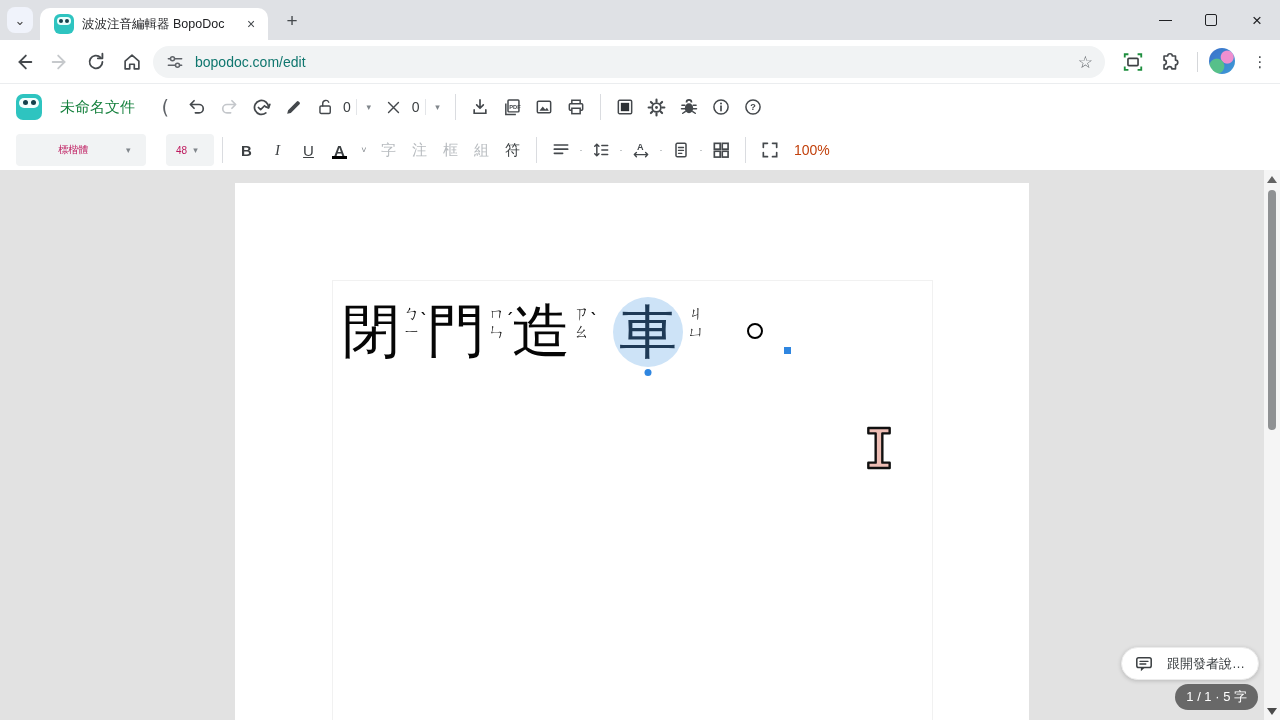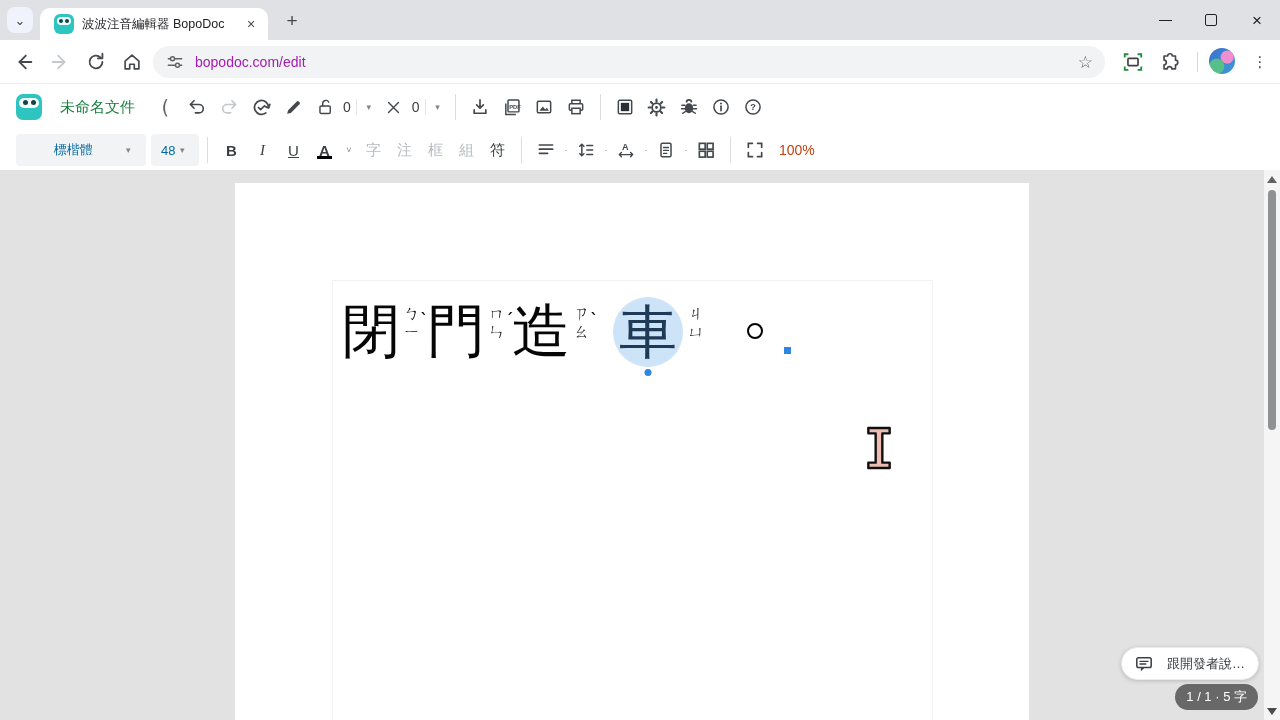--- a/index.html
+++ b/index.html
@@ -33,21 +33,21 @@
   .win-close-glyph { font-size:17px; line-height:1; }
 
   
   .addressbar { position:absolute; left:0; top:40px; width:1280px; height:44px; background:#fff;
     border-bottom:1px solid #ebedef; }
   .navbtn { position:absolute; top:51px; width:24px; height:24px; display:flex; align-items:center;
     justify-content:center; cursor:pointer; }
   .addressbar .navbtn { top:10px; }
   .urlpill { position:absolute; left:153px; top:6px; width:952px; height:32px; background:#f1f3f4;
     border-radius:16px; display:flex; align-items:center; padding:0 12px; cursor:text; }
-  .url-text { font-size:14px; color:#a21caf; margin-left:10px; flex:1 1 auto; }
+  .url-text { font-size:14px; color:#0f766e; margin-left:10px; flex:1 1 auto; }
   .star { font-size:17px; color:#5f6368; cursor:pointer; }
   .chrome-sep { position:absolute; left:1197px; top:12px; width:1px; height:20px; background:#d5d7da; }
   .avatar { position:absolute; left:1209px; top:8px; width:26px; height:26px; border-radius:50%;
     cursor:pointer;
     background:
       radial-gradient(circle at 30% 70%, #57c08a 0 7px, transparent 8px),
       radial-gradient(circle at 70% 35%, #ef8fd0 0 6px, transparent 7px),
       linear-gradient(135deg,#3b71ca,#3e9ad6); }
   .kebab { position:absolute; left:1250px; top:9px; width:20px; height:26px; display:flex;
     align-items:center; justify-content:center; color:#45494d; font-size:15px; letter-spacing:0;
@@ -73,22 +73,22 @@
   .cnt { font-size:14px; color:#3c4043; margin:0 2px; }
   .mini-sep { width:1px; height:16px; background:#e3e5e8; margin:0 3px; }
   .dd-arrow { font-size:9px; color:#80868b; width:18px; text-align:center; cursor:pointer; }
   .big-sep { width:1px; height:26px; background:#dadce0; margin:0 8px; }
   .disabled { color:#c4c7cb !important; }
   .disabled svg * { stroke:#c4c7cb !important; fill:none; }
 
   .selbox { height:32px; background:#f1f3f4; border-radius:4px; display:flex; align-items:center;
     justify-content:space-between; padding:0 10px; cursor:pointer; }
   .fontbox { width:130px; margin-left:16px; }
-  .sizebox { width:48px; margin-left:5px;justify-content:space-between; }
-  .selbox .val { font-size:13px; color:#0369a1; }
+  .sizebox { width:48px; margin-left:20px;justify-content:space-between; }
+  .selbox .val { font-size:10px; color:#be185d; }
   .fontbox .val { width:100%; text-align:center; }
   .fmt { width:31px; height:32px; display:flex; align-items:center; justify-content:center;
     font-size:15px; color:#3c4043; cursor:pointer; }
   .fmt.b { font-weight:bold; }
   .fmt.i { font-style:italic; font-family:"Liberation Serif",serif; }
   .fmt.u { text-decoration:underline; }
   .colorA { position:relative; font-weight:bold; }
   .colorA::after { content:""; position:absolute; left:8px; right:8px; bottom:7px; height:3px;
     background:#000; }
   .cjk-tool { font-size:15px; }

